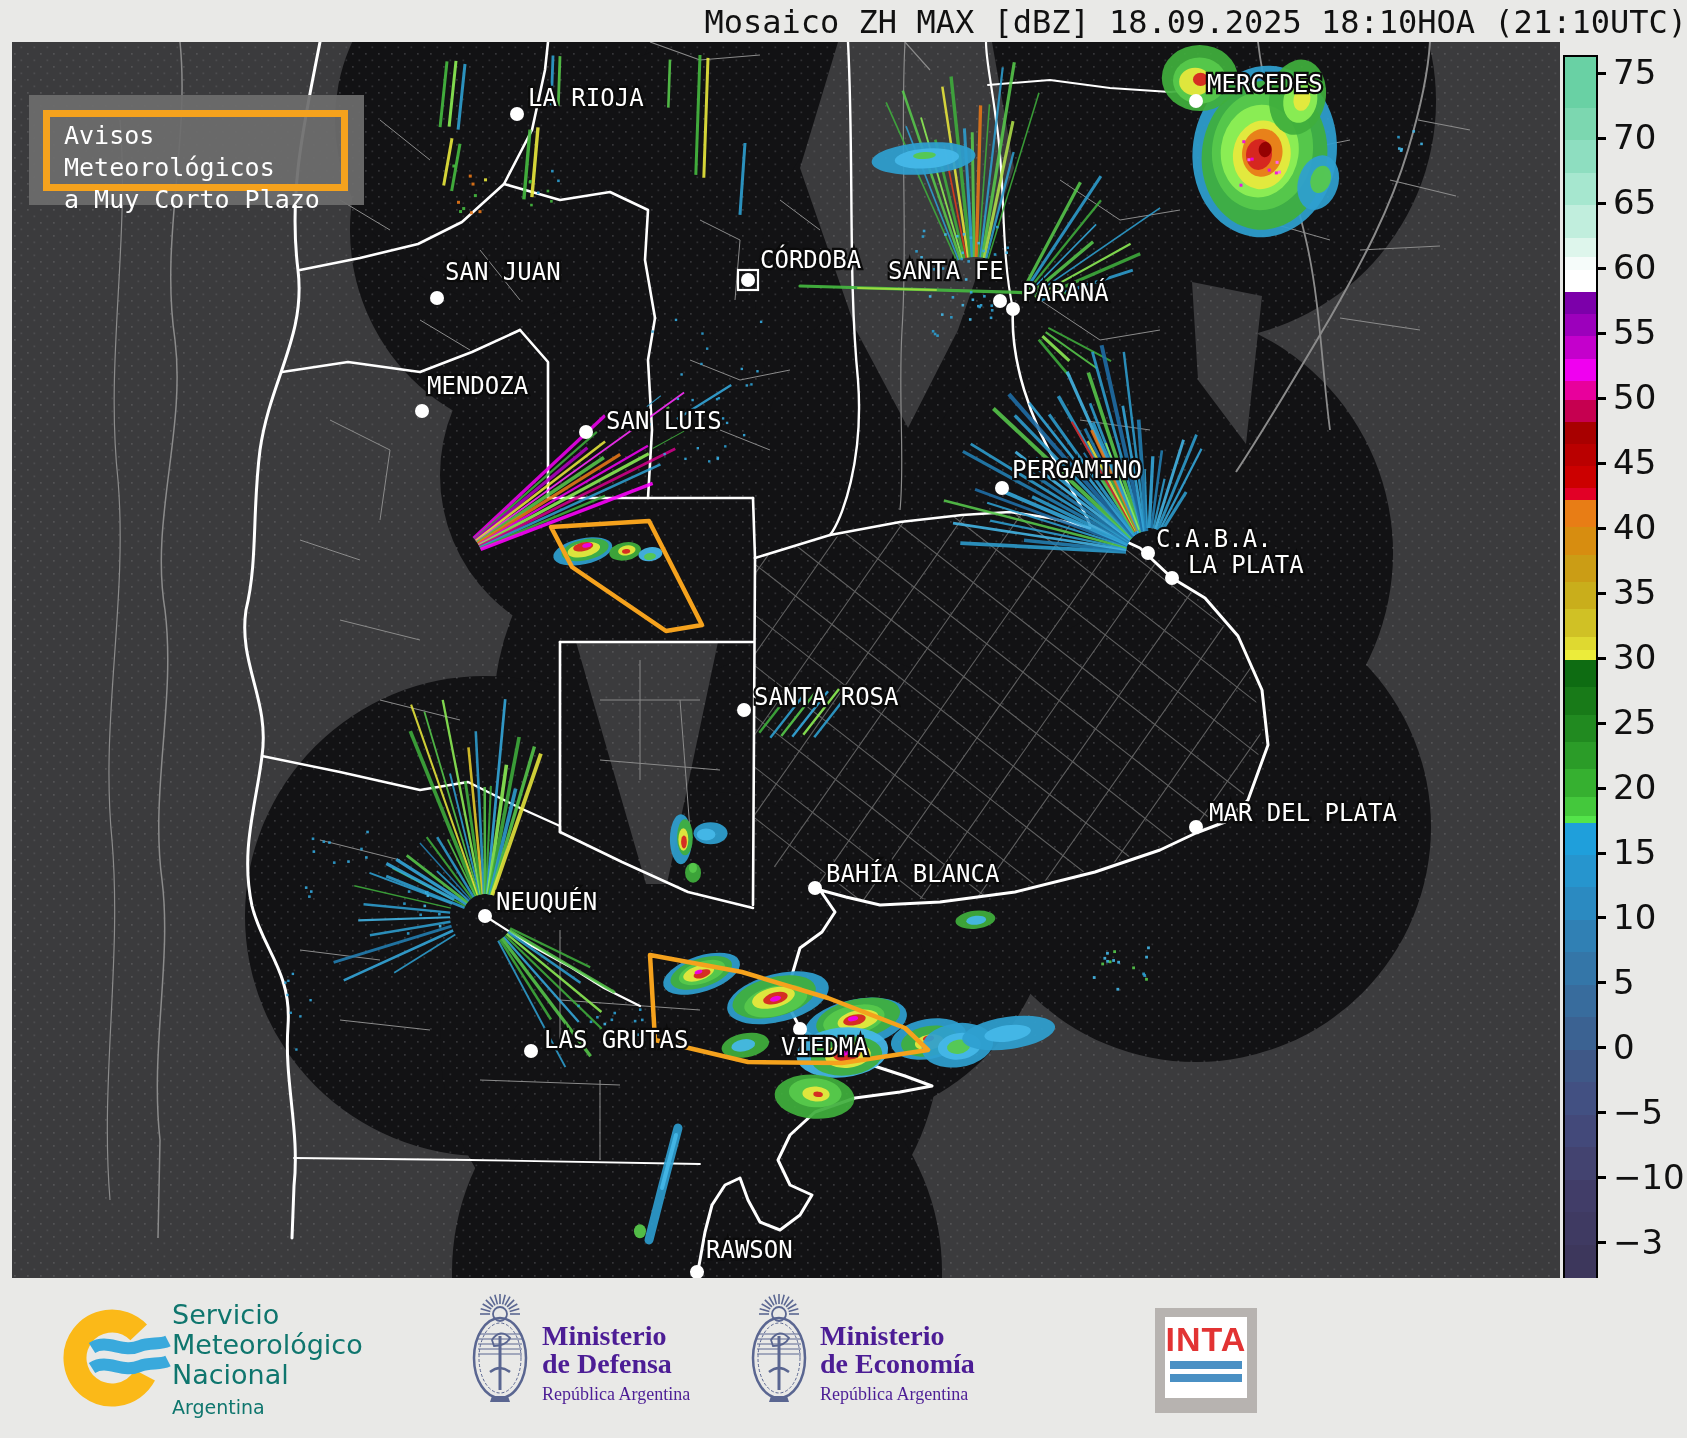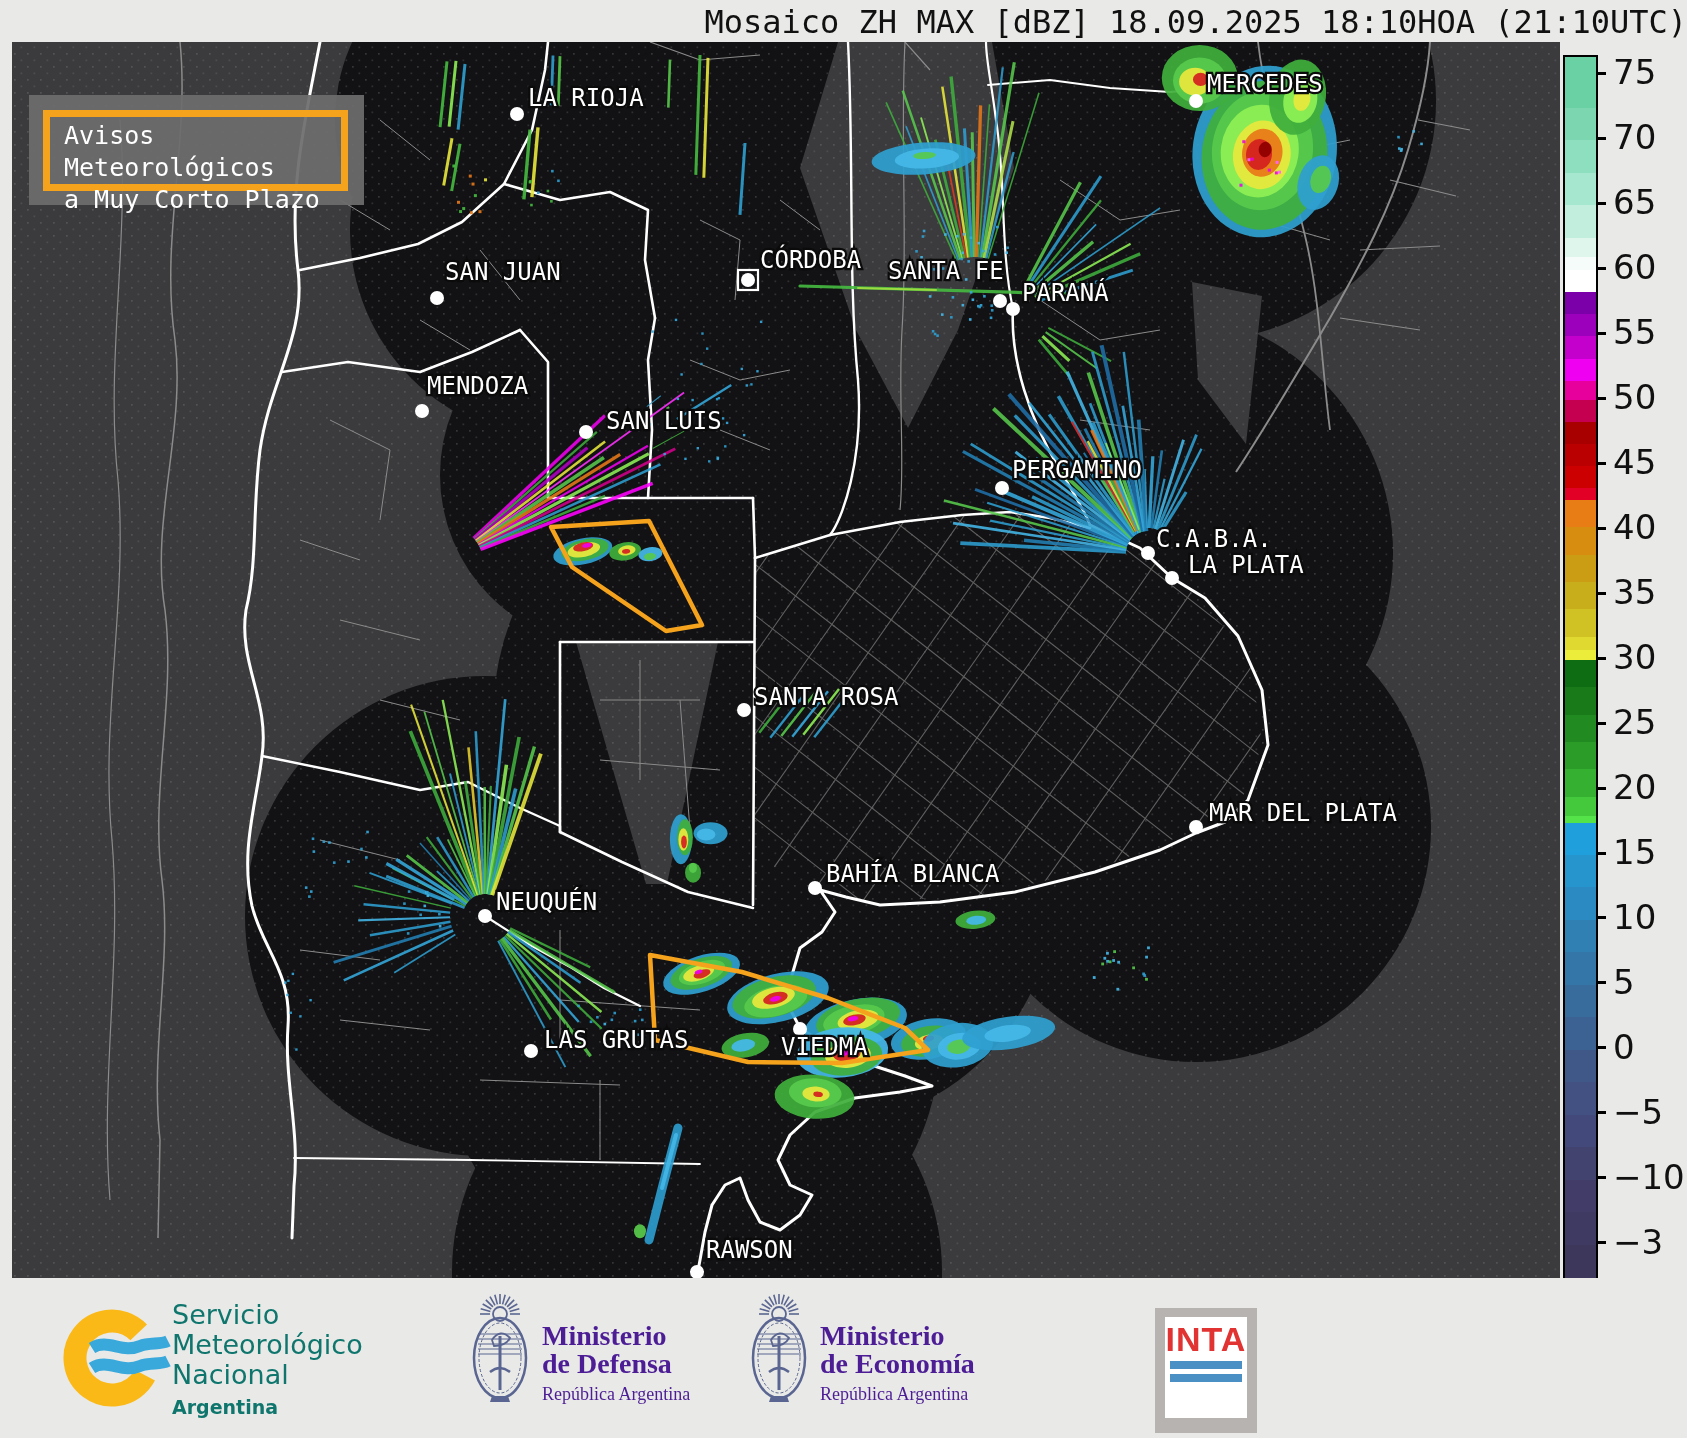--- a/index.html
+++ b/index.html
@@ -18,26 +18,26 @@
     font-family:"DejaVu Sans Mono","Liberation Mono",monospace;
     font-size:25px;line-height:32px;color:#fff;}
   
   .cbar{position:absolute;left:1563px;top:55px;width:31px;height:1223px;border:2px solid #000;}
   .cb-tick{position:absolute;left:33px;width:8px;height:3px;background:#000;}
   .cb-lab{position:absolute;left:48px;transform:translateY(-52%);
     font-family:"DejaVu Sans","Liberation Sans",sans-serif;font-size:34px;color:#111;}
   
   .footer{position:absolute;left:0;top:1278px;width:1687px;height:160px;background:#e9e9e7;}
   .smn-text{position:absolute;left:172px;top:22px;color:#0f766e;font-size:27px;line-height:30px;}
-  .smn-sub{font-weight:bold;font-size:19px;margin-top:2px;}
+  .smn-sub{font-weight:normal;font-size:19px;margin-top:2px;}
   .min-text{position:absolute;top:44px;color:#4c1d95;
     font-family:"Liberation Serif","DejaVu Serif",serif;}
   .min-text .l{font-weight:bold;font-size:28px;line-height:28px;}
   .min-text .s{font-size:18px;margin-top:6px;}
-  .inta{position:absolute;left:1155px;top:30px;width:102px;height:125px;background:#b7b3b0;}
+  .inta{position:absolute;left:1155px;top:30px;width:102px;height:105px;background:#b7b3b0;}
   .inta-in{position:absolute;left:10px;top:9px;right:10px;bottom:15px;background:#fff;
     text-align:center;}
   .inta-word{color:#e23333;font-weight:bold;font-size:34px;letter-spacing:1px;
     font-family:"Liberation Sans",sans-serif;line-height:44px;}
   .inta-bar{height:8px;background:#4a90c4;margin:0 5px 5px 5px;}
 </style>
 </head>
 <body>
 
 <div class="title-bar">Mosaico ZH MAX [dBZ] 18.09.2025 18:10HOA (21:10UTC)</div>

